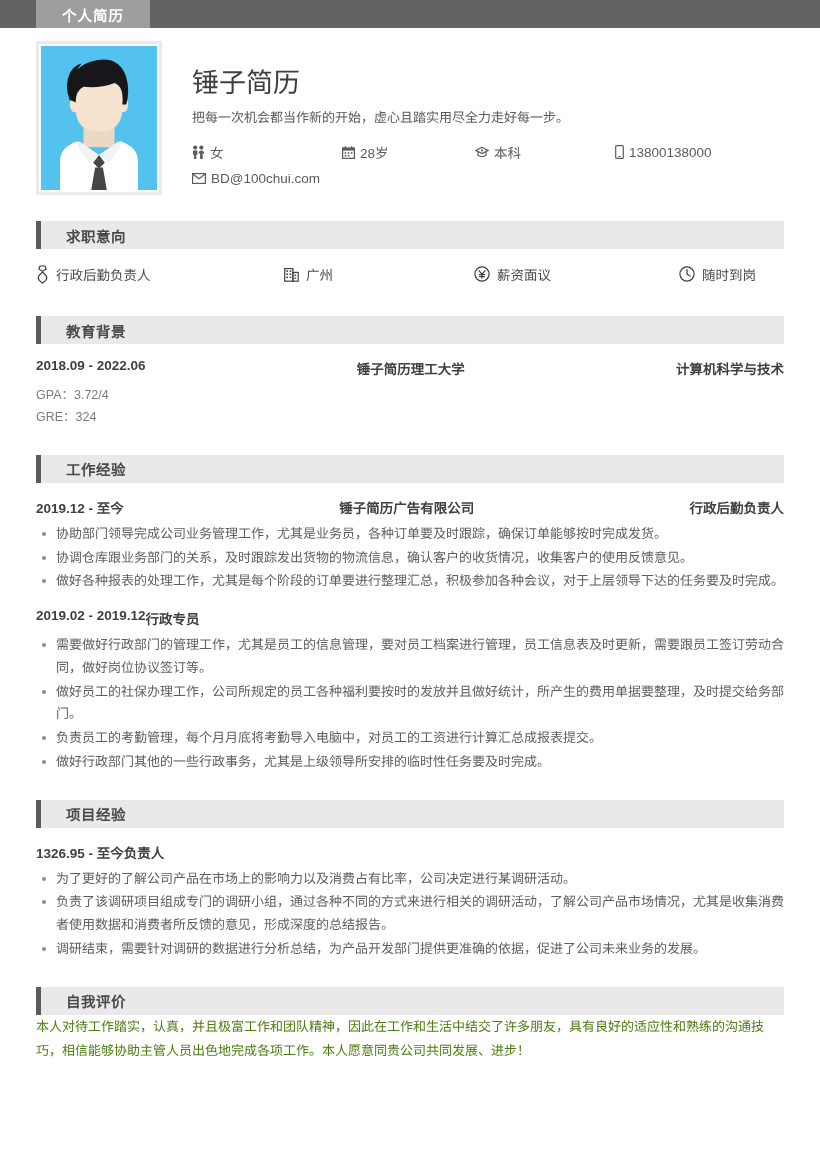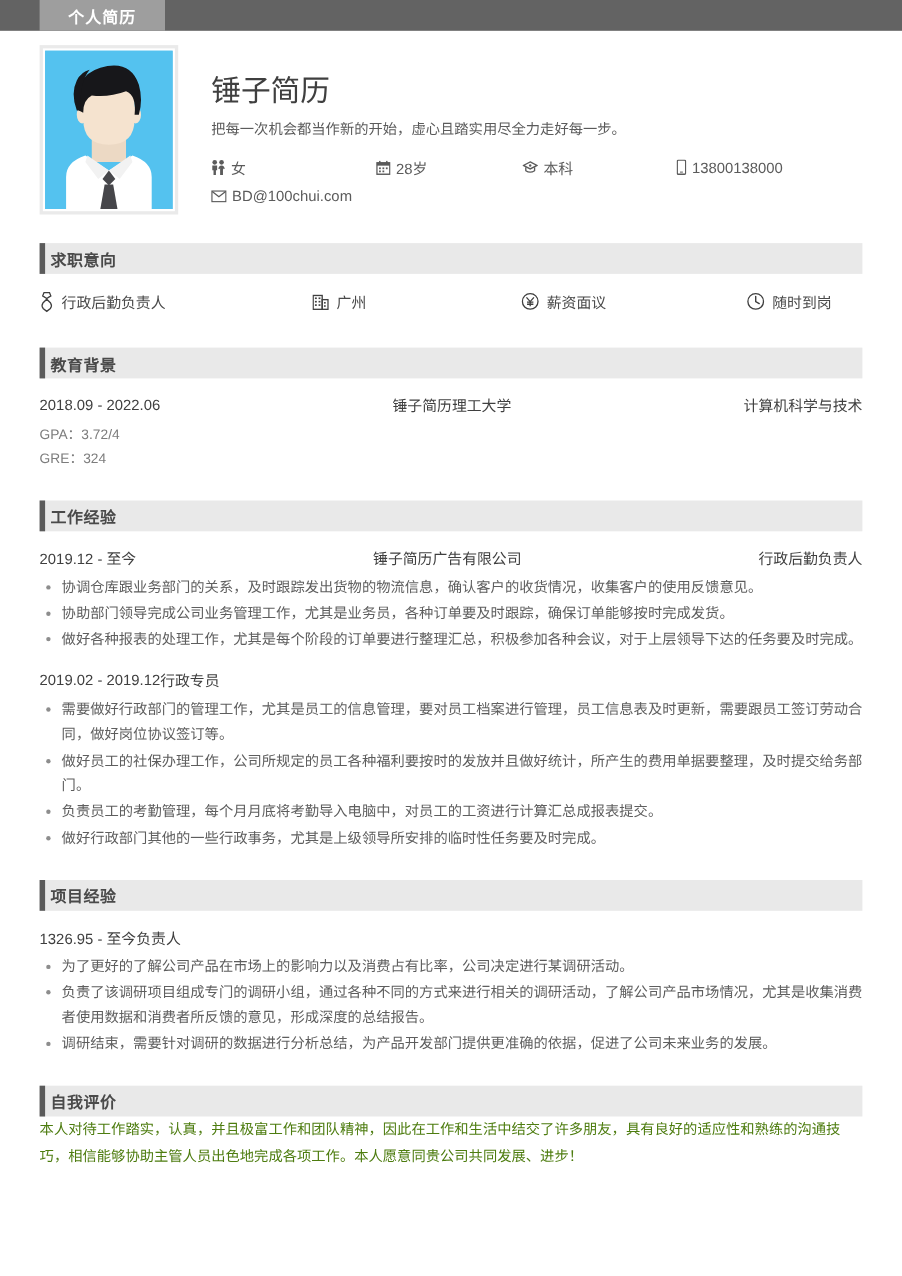--- a/index.html
+++ b/index.html
@@ -117,21 +117,21 @@
   .sec-bar {
     width: 5px;
     height: 28px;
     background: #5b5b5b;
     flex: 0 0 auto;
   }
   .sec-title {
     font-size: 14.5px;
     font-weight: bold;
     color: #4a4a4a;
-    margin-left: 5px;
+    margin-left: 25px;
     letter-spacing: .5px;
   }
 
   
   .intent-row {
     display: flex;
     align-items: center;
     padding: 15px 0 6px 0;
   }
   .intent-item {
@@ -146,23 +146,23 @@
     align-items: center;
   }
   .i-pos  { width: 248px; }
   .i-city { width: 190px; }
   .i-sal  { width: 205px; }
   .i-time { width: auto; }
 
   
   .entry-head {
     display: flex;
-    align-items: center;
+    align-items: flex-start;
     font-size: 13.5px;
-    font-weight: normal;
+    font-weight: bold;
     color: #3f3f3f;
     padding-top: 14px;
   }
   .eh-left   { flex: 0 0 auto; }
   .eh-center { flex: 1 1 auto; text-align: center; }
   .eh-right  { flex: 0 0 auto; text-align: right; }
 
   .sub-lines {
     padding-top: 7px;
   }
@@ -402,22 +402,22 @@
     <div class="sec-title">工作经验</div>
   </div>
 
   <div>
     <div class="entry-head">
       <div class="eh-left">2019.12 - 至今</div>
       <div class="eh-center">锤子简历广告有限公司</div>
       <div class="eh-right">行政后勤负责人</div>
     </div>
     <ul class="bullets">
+      <li>协助部门领导完成公司业务管理工作，尤其是业务员，各种订单要及时跟踪，确保订单能够按时完成发货。</li>
       <li>协调仓库跟业务部门的关系，及时跟踪发出货物的物流信息，确认客户的收货情况，收集客户的使用反馈意见。</li>
-      <li>协助部门领导完成公司业务管理工作，尤其是业务员，各种订单要及时跟踪，确保订单能够按时完成发货。</li>
       <li>做好各种报表的处理工作，尤其是每个阶段的订单要进行整理汇总，积极参加各种会议，对于上层领导下达的任务要及时完成。</li>
     </ul>
   </div>
 
   <div>
     <div class="entry-head">
       <div class="eh-left">2019.02 - 2019.12</div>
       <div class="eh-right">行政专员</div>
     </div>
     <ul class="bullets">

